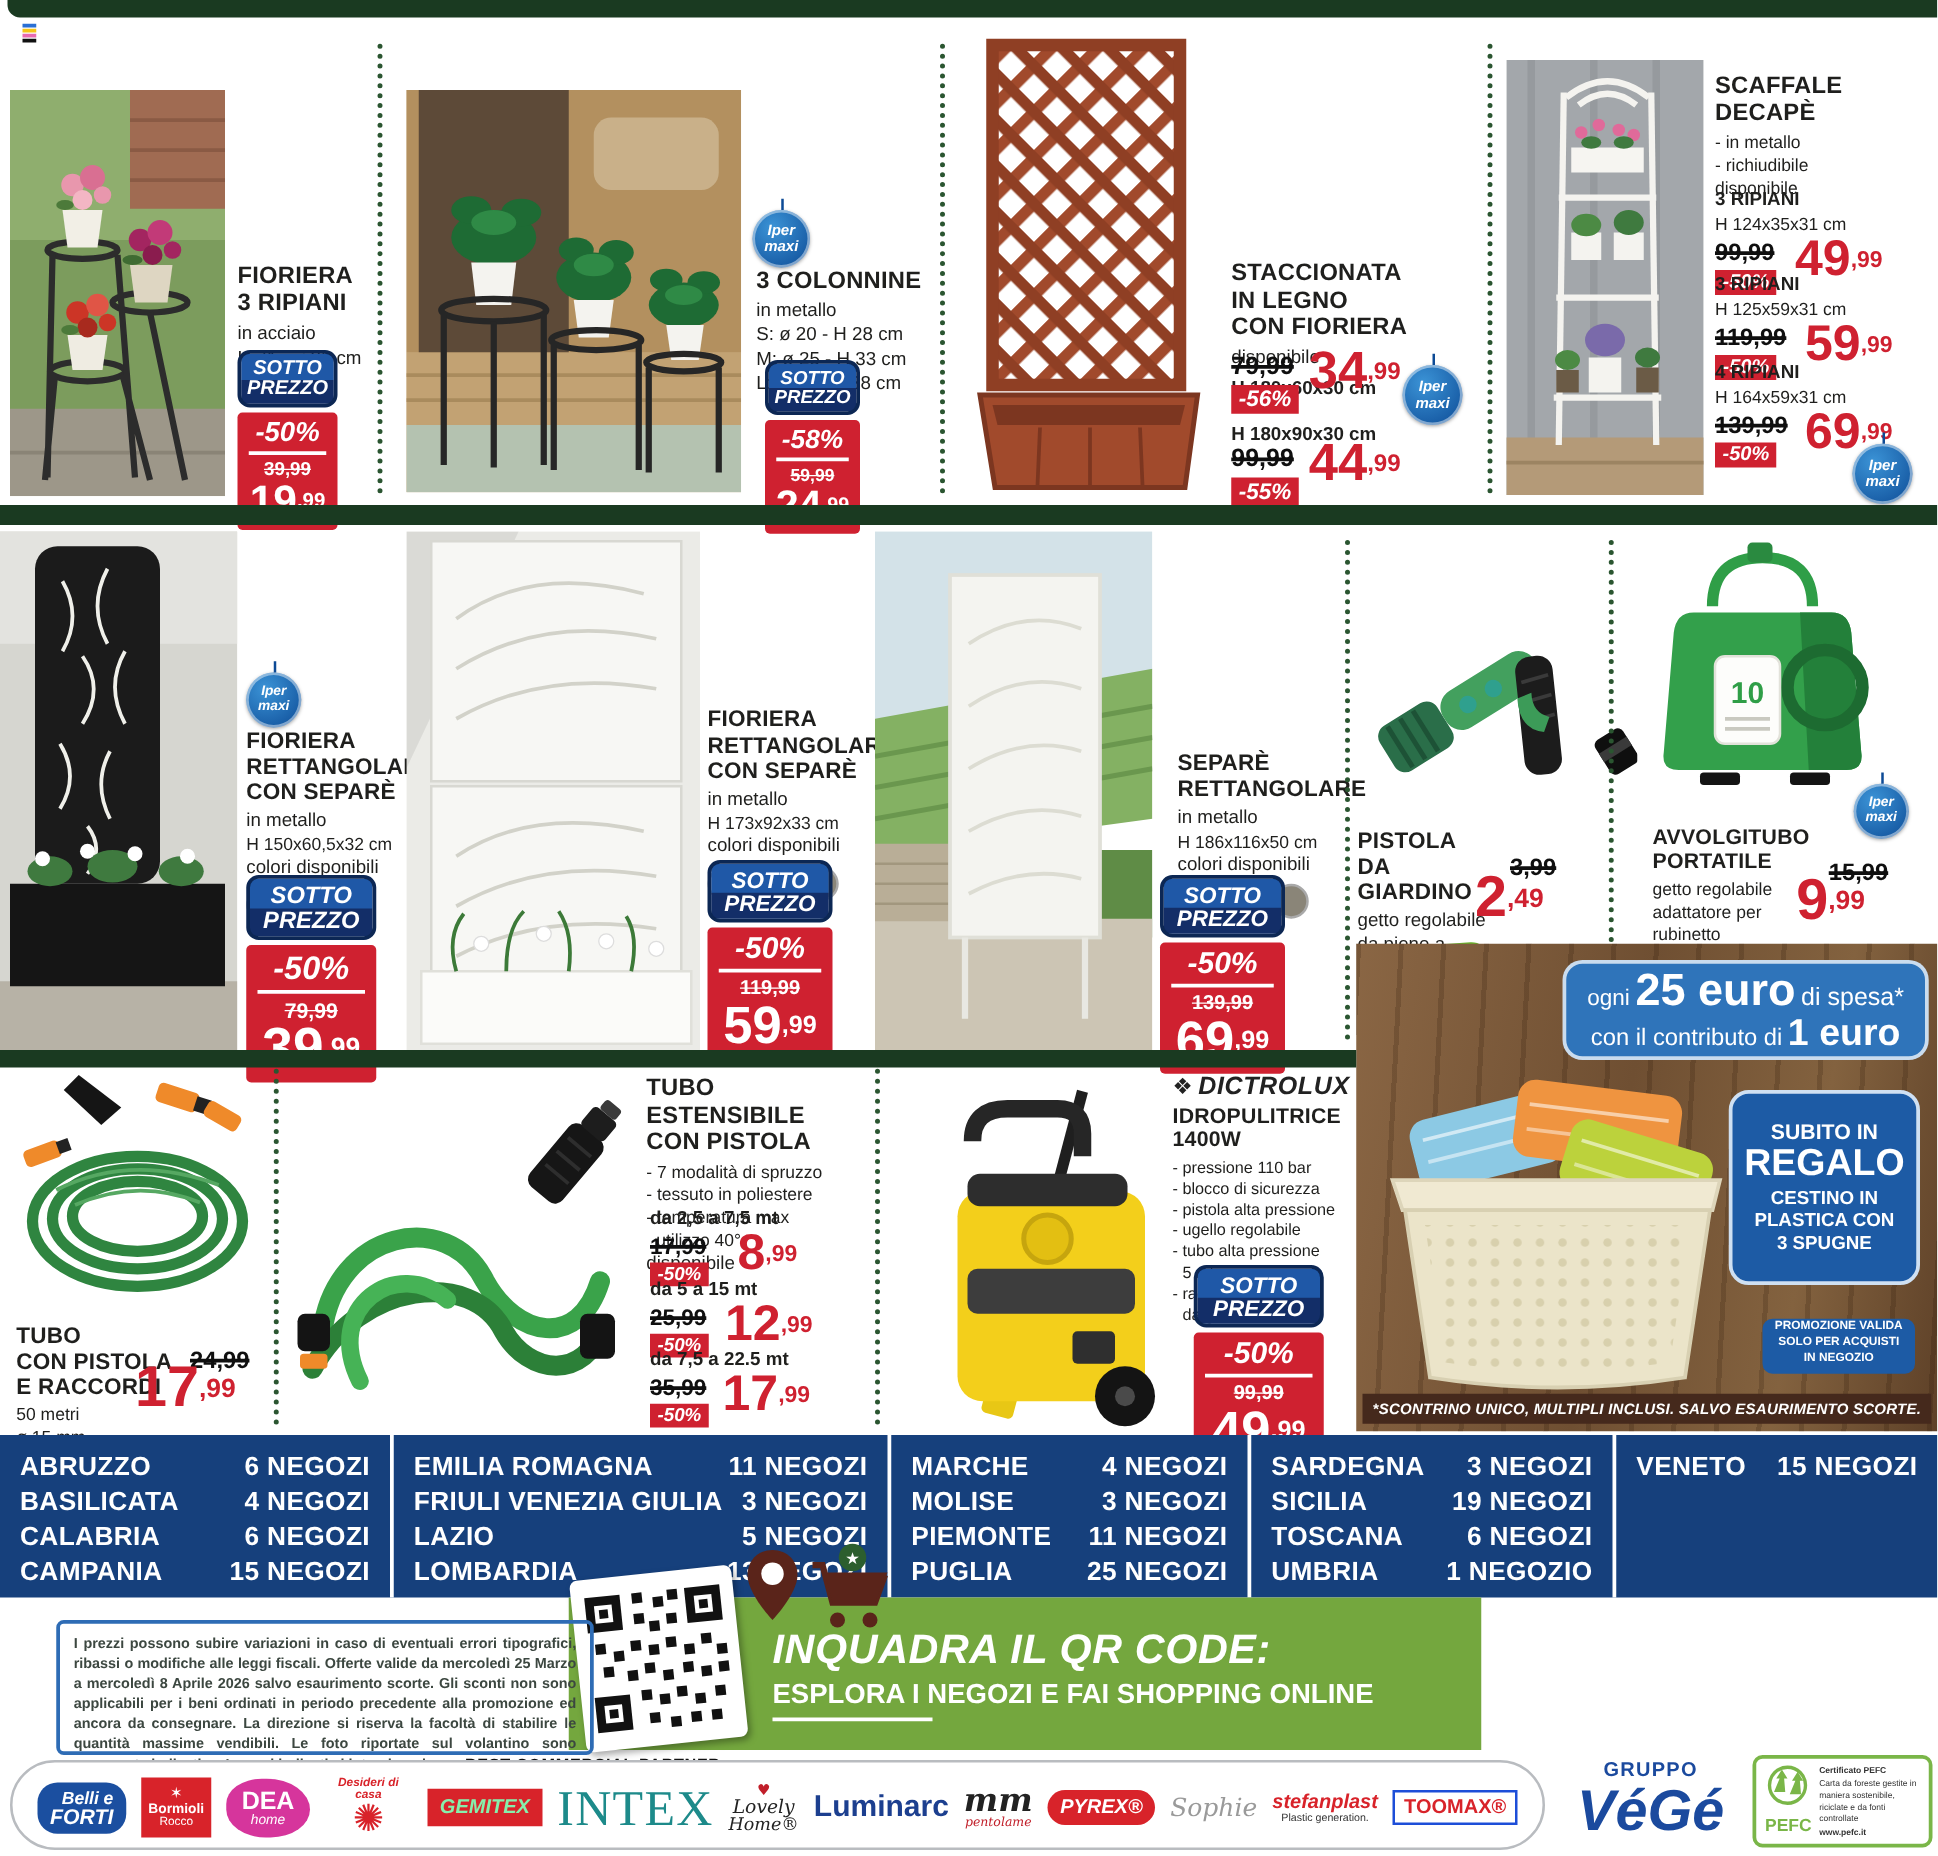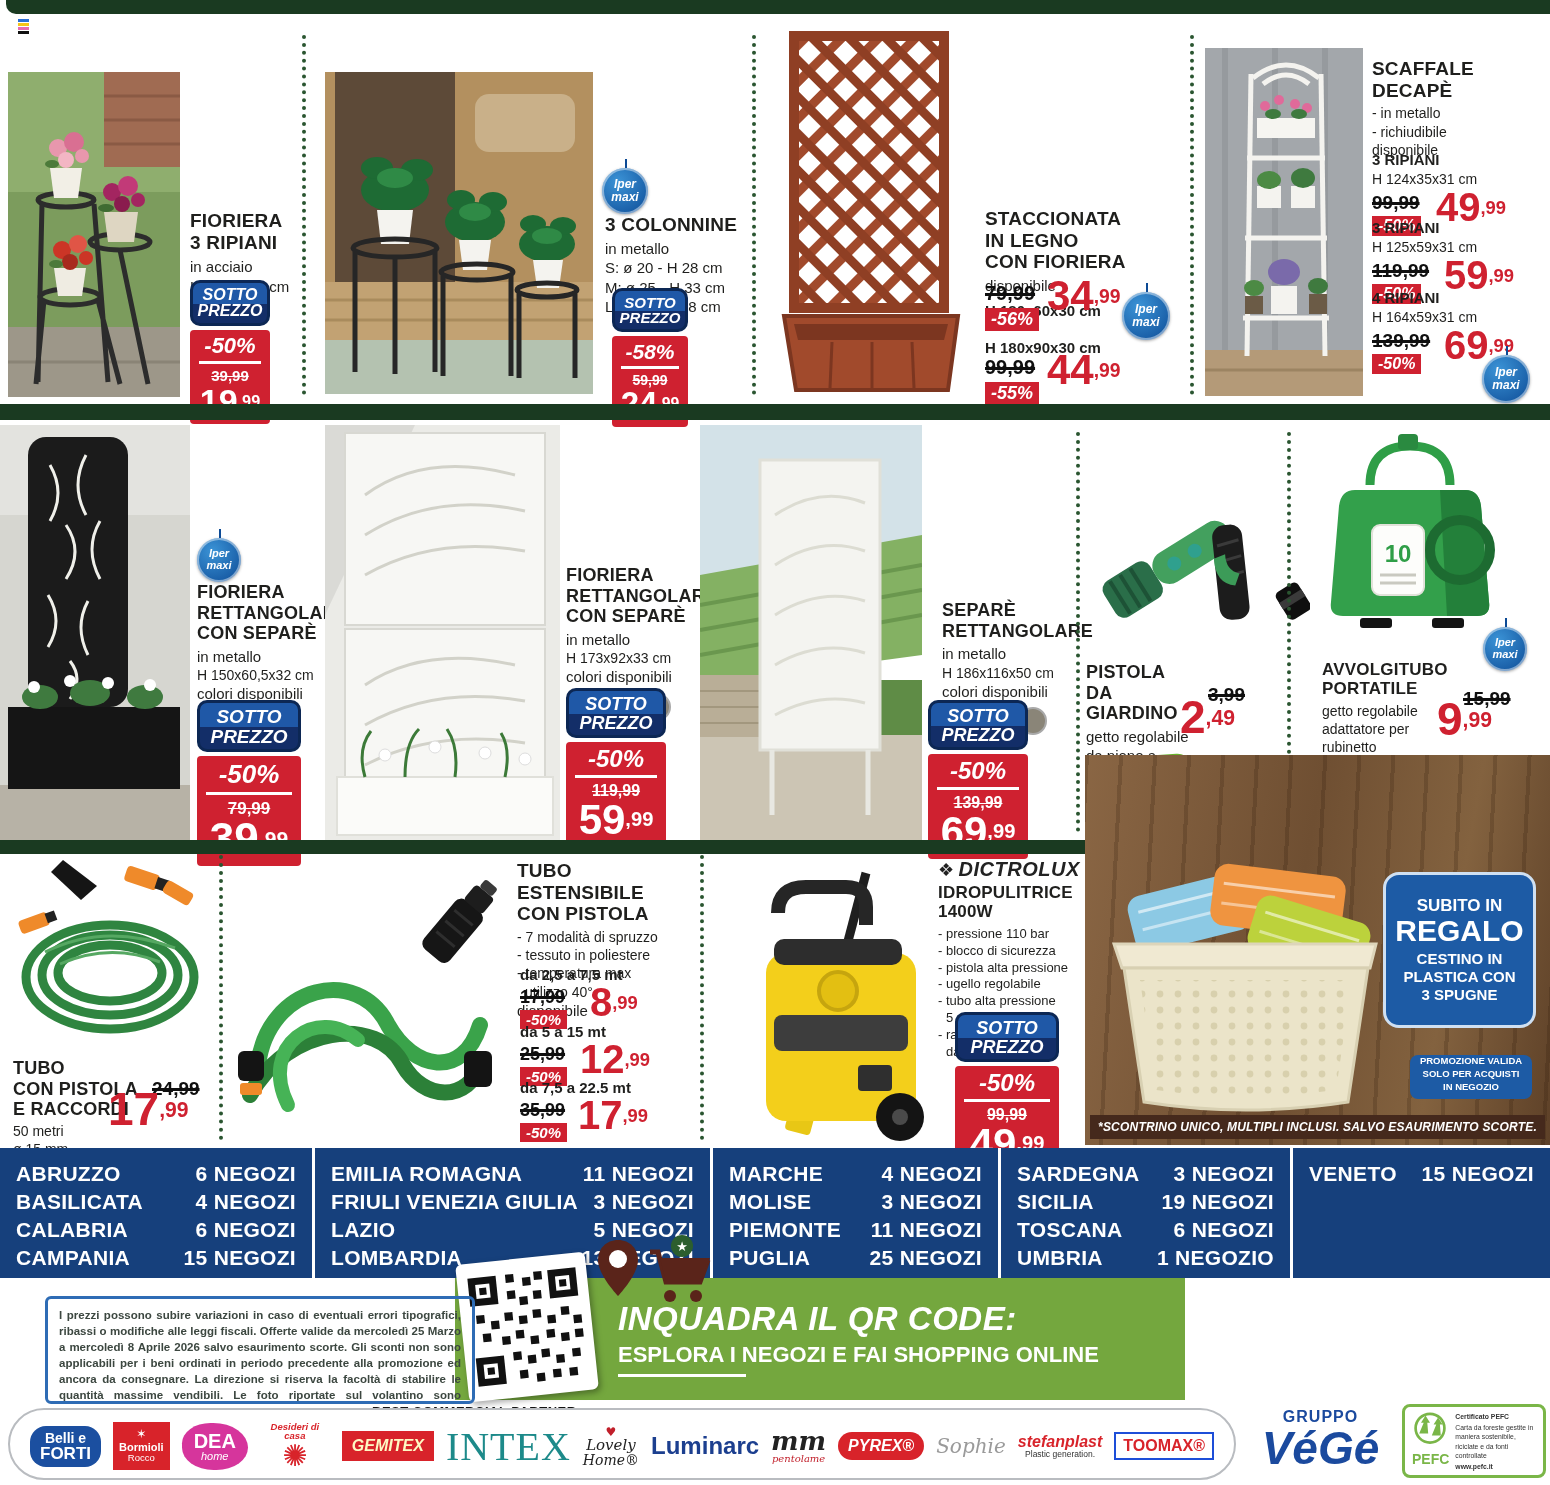--- a/index.html
+++ b/index.html
@@ -607,20 +607,28 @@
   </div>
 
   <div class="abs" style="left:1098px;top:756px;width:94px;height:48px;background:#68b32c;border-radius:14px;transform:rotate(-4deg);
        display:flex;flex-direction:column;align-items:center;justify-content:center;color:#fff;font-weight:800;font-style:italic;font-size:17px;line-height:1.05">
     <span>colori</span>
       <span>assortiti</span>
   </div>
 
   <div class="abs wood" style="left:1085px;top:755px;width:465px;height:390px">
 
+    <div class="abs" style="left:165px;top:13px;width:287px;height:74px;background:#2f74ba;border:3px solid rgba(255,255,255,.75);border-radius:16px;
+         color:#fff;text-align:center;display:flex;flex-direction:column;justify-content:center;line-height:1.05">
+      <div><span class="fs18">ogni</span>
+           <span class="fs36 xb">25 euro</span>
+           <span class="fs20">di spesa*</span></div>
+      <div><span class="fs19">con il contributo di</span>
+           <span class="fs30 xb">1 euro</span></div>
+    </div>
 
     <div class="ph" style="left:15px;top:105px;width:290px;height:260px">
       <svg viewBox="0 0 290 260">
         <defs>
             <pattern id="holes" width="18" height="16" patternUnits="userSpaceOnUse">
               <circle cx="6" cy="6" r="3.4" fill="#d8d0ad"></circle>
             </pattern>
           </defs>
         <g transform="rotate(-14 89 53)">
             <rect x="30" y="24" width="118" height="58" rx="14" fill="#8cc9e4"></rect>
@@ -976,38 +984,38 @@
   <div class="abs wt xb it fs33" style="left:618px;top:1300px;letter-spacing:.5px">INQUADRA IL QR CODE:</div>
   <div class="abs wt xb fs22" style="left:618px;top:1342px">ESPLORA I NEGOZI E FAI SHOPPING ONLINE</div>
   <div class="abs" style="left:618px;top:1374px;width:128px;height:3px;background:#fff"></div>
 
   <div class="abs" style="left:45px;top:1296px;width:402px;height:86px;border:3px solid #2e6cb5;border-radius:6px;padding:8px 11px;
        font-size:11.5px;font-weight:700;color:#3c4740;line-height:1.4;text-align:justify">I prezzi possono subire variazioni in caso di eventuali errori tipografici, ribassi o modifiche alle leggi fiscali. Offerte valide da mercoledì 25 Marzo a mercoledì 8 Aprile 2026 salvo esaurimento scorte. Gli sconti non sono applicabili per i beni ordinati in periodo precedente alla promozione ed ancora da consegnare. La direzione si riserva la facoltà di stabilire le quantità massime vendibili. Le foto riportate sul volantino sono puramente indicative. I prezzi indicati si intendono in euro.</div>
 
   <div class="abs fs13 xb" style="left:372px;top:1404px;color:#111;letter-spacing:.5px">BEST COMMERCIAL PARTNER</div>
   <div class="abs" style="left:8px;top:1408px;width:1228px;height:72px;border:2px solid #b9bcc0;border-radius:38px;background:#fff;
        display:flex;align-items:center;gap:12px;padding:4px 20px 0;box-sizing:border-box;overflow:hidden">
-    <div style="background:#1b4fa0;color:#fff;border-radius:16px;padding:5px 10px;text-align:center;line-height:1;">
+    <div style="background:#1b4fa0;color:#fff;border-radius:16px;padding:5px 10px;text-align:right;line-height:1;font-style:italic">
       <div class="fs14 xb">Belli e</div>
         <div class="fs17 xb">FORTI</div>
     </div>
     <div style="background:#d8232a;color:#fff;padding:6px 6px;text-align:center;line-height:1.1">
       <div class="fs12">✶</div>
         <div class="fs11 xb">Bormioli</div>
         <div class="fs9">Rocco</div>
     </div>
     <div style="background:#d6359c;color:#fff;border-radius:45% 55% 50% 50%;padding:8px 12px;text-align:center;line-height:1">
       <div class="fs20 xb">DEA</div>
         <div class="fs11 it">home</div>
     </div>
     <div style="text-align:center;color:#d8232a;line-height:1">
       <div class="fs9 it xb">Desideri di casa</div>
         <div style="font-size:30px">✺</div>
     </div>
-    <div style="background:#d8232a;color:#fef9c3;padding:6px 10px" class="fs16 xb it">GEMITEX</div>
+    <div style="background:#d8232a;color:#86efac;padding:6px 10px" class="fs16 xb it">GEMITEX</div>
     <div style="color:#1d8a8a;font-family:'Liberation Serif',serif;font-weight:400;font-size:40px;letter-spacing:1px">INTEX</div>
     <div style="font-family:'DejaVu Serif',serif;font-style:italic;text-align:center;line-height:1">
       <div style="color:#c11f2a;font-size:12px">♥</div>
         <div class="fs15">Lovely</div>
         <div class="fs14">Home®</div>
     </div>
     <div style="color:#1c3f8f;font-weight:700;font-size:24px">Luminarc</div>
     <div style="font-family:'DejaVu Serif',serif;font-style:italic;text-align:center;line-height:1">
       <div style="font-size:26px;font-weight:700">mm</div>
         <div style="font-size:10px;color:#c11f2a">pentolame</div>

